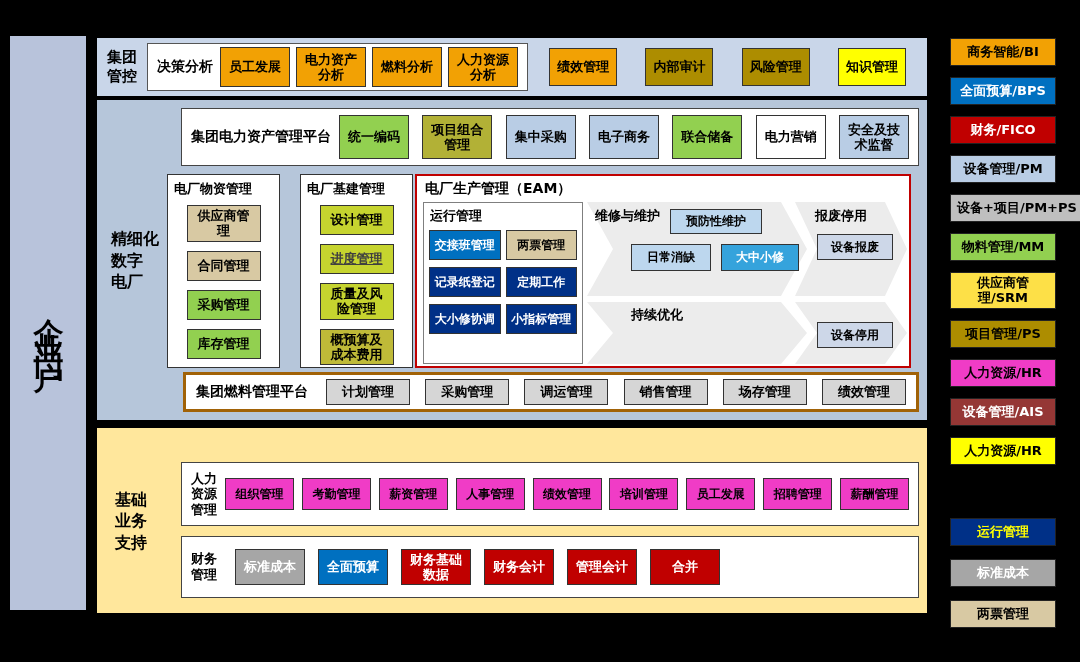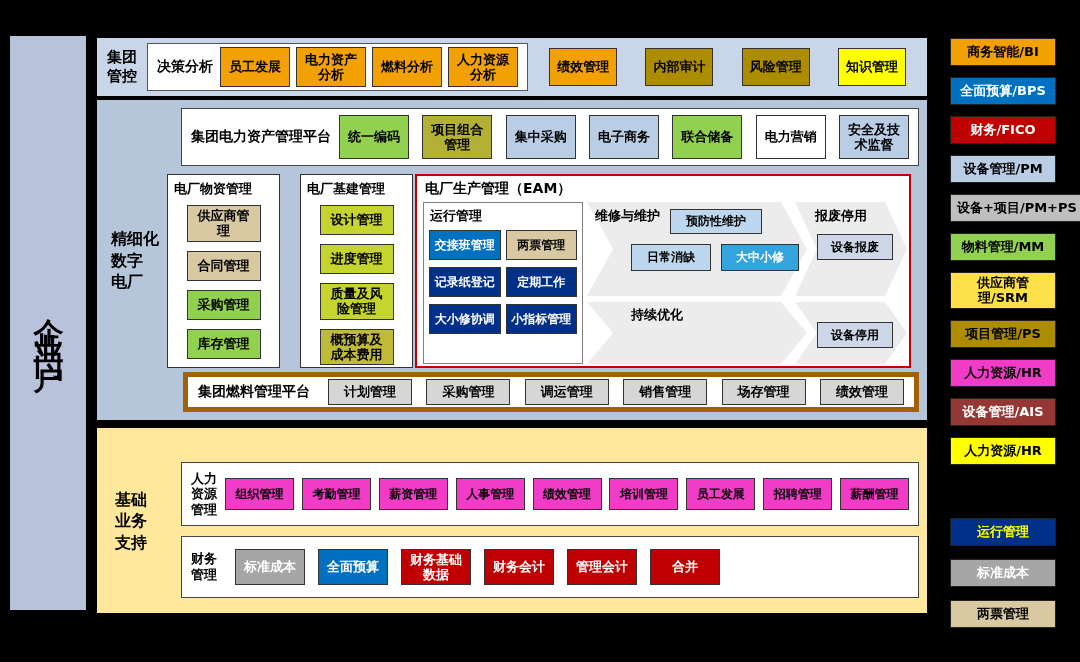--- a/index.html
+++ b/index.html
@@ -71,21 +71,21 @@
   .pos { position:absolute; }
   .chip-prev { left:253px; top:33px; width:92px; height:25px; }
   .chip-daily { left:214px; top:68px; width:80px; height:27px; }
   .chip-overhaul { left:304px; top:68px; width:78px; height:27px; }
   .chip-tech { left:230px; top:140px; width:134px; height:26px; }
   .chip-scrap1 { left:400px; top:58px; width:76px; height:26px; }
   .chip-scrap2 { left:400px; top:146px; width:76px; height:26px; }
 
   
   .fuel-box { position:absolute; left:86px; top:272px; width:736px; height:40px; background:#fff;
-              border:5px solid #a16207; display:flex; align-items:center; gap:18px; padding:0 10px; }
+              border:3px solid #a16207; display:flex; align-items:center; gap:18px; padding:0 10px; }
   .fuel-box .chip-row { flex:1; justify-content:space-between; }
   .chip-fuel { width:84px; height:26px; font-size:13px; border:1.5px solid #333; }
 
   
   .bottom { top:428px; height:185px; background:#FFE79C; }
   .bottom-label { position:absolute; left:18px; top:50%; transform:translateY(-50%); font-size:16px;
                   font-weight:bold; white-space:pre-line; line-height:1.35; }
   .hr-box { position:absolute; left:84px; top:34px; width:738px; height:64px; background:#fff;
             border:1px solid #444; display:flex; align-items:center; gap:8px; padding:0 9px; }
   .hr-box .chip-row { flex:1; justify-content:space-between; }
@@ -156,21 +156,21 @@
           <div class="chip chip-stack" style="background: rgb(216, 201, 163); color: rgb(0, 0, 0);">合同管理</div>
           <div class="chip chip-stack" style="background: rgb(146, 208, 80); color: rgb(0, 0, 0);">采购管理</div>
           <div class="chip chip-stack" style="background: rgb(146, 208, 80); color: rgb(0, 0, 0);">库存管理</div>
         </div>
     </div>
 
     <div class="col-box construction">
       <div class="box-title">电厂基建管理</div>
       <div class="chip-col">
           <div class="chip chip-stack" style="background: rgb(198, 212, 47); color: rgb(0, 0, 0);">设计管理</div>
-          <div class="chip chip-stack" style="background: rgb(198, 212, 47); color: #000000;">进度管理</div>
+          <div class="chip chip-stack" style="background: rgb(198, 212, 47); color: #404040; text-decoration: underline;">进度管理</div>
           <div class="chip chip-stack" style="background: rgb(198, 212, 47); color: rgb(0, 0, 0);">质量及风险管理</div>
           <div class="chip chip-stack" style="background: rgb(191, 186, 56); color: rgb(0, 0, 0);">概预算及成本费用</div>
         </div>
     </div>
 
     <div class="eam-box">
       <div class="eam-title">电厂生产管理（EAM）</div>
 
       <div class="op-box">
         <div class="op-title">运行管理</div>

